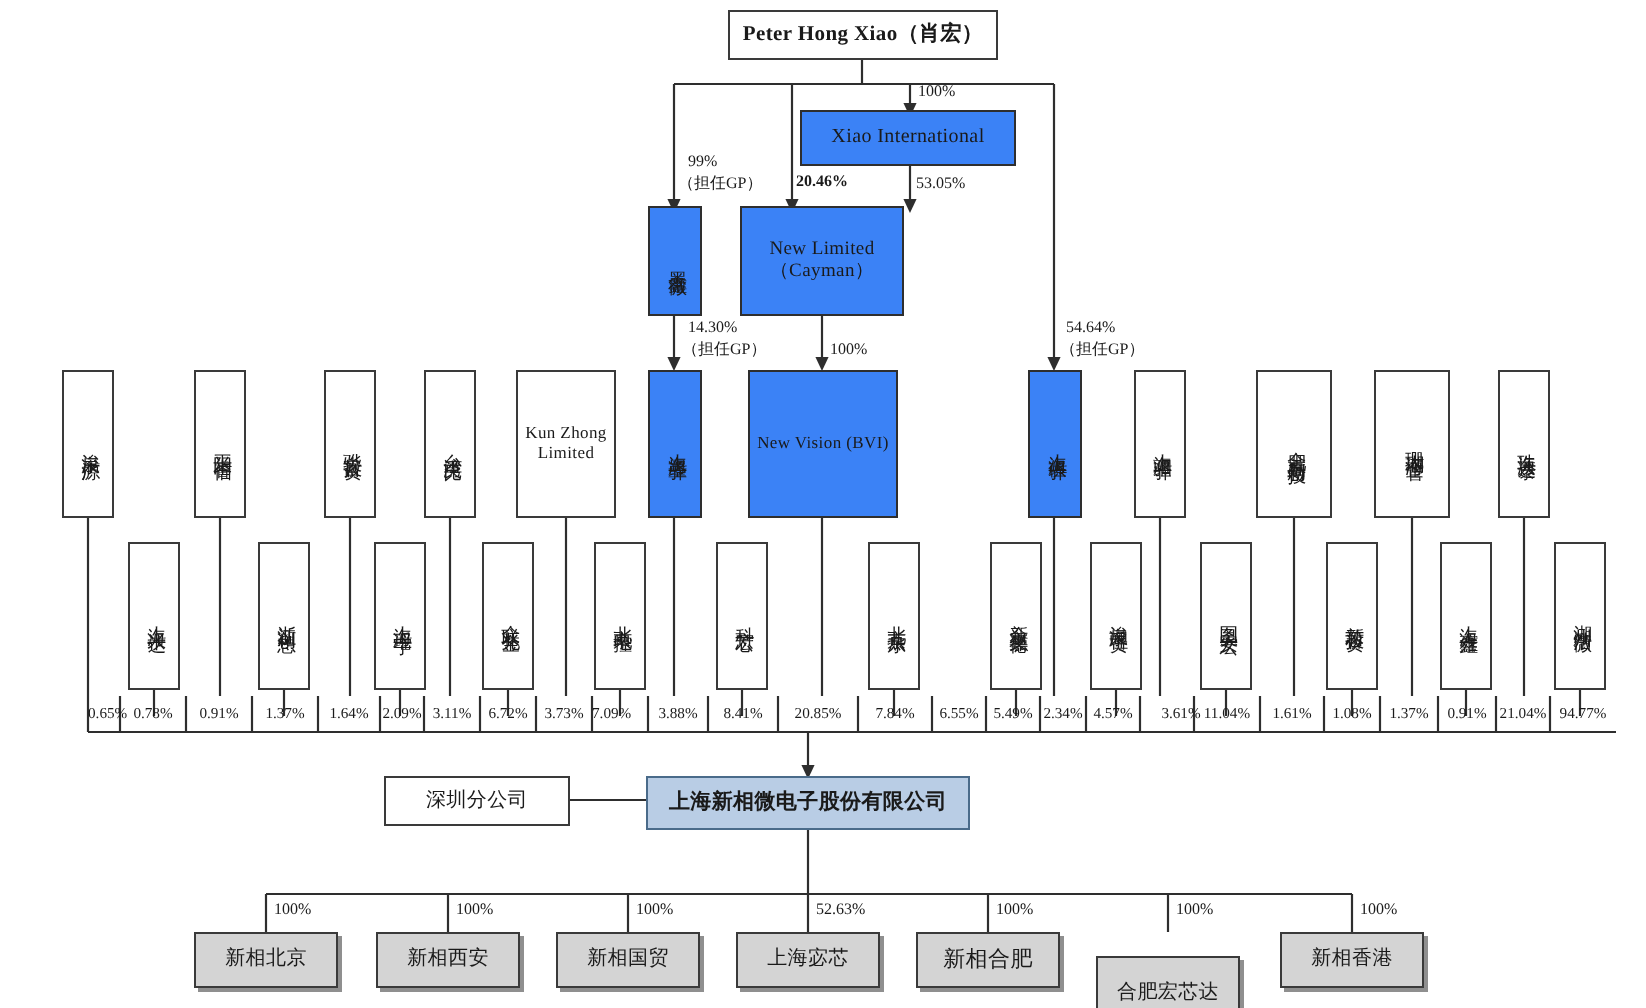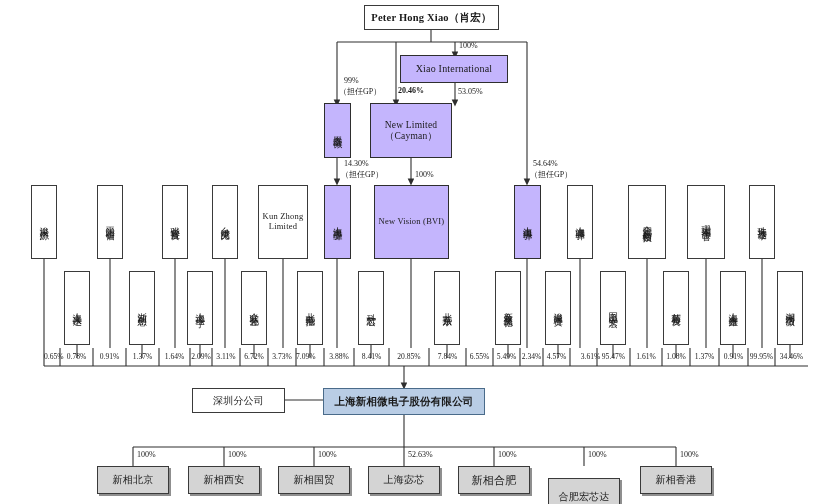--- a/index.html
+++ b/index.html
@@ -3,21 +3,21 @@
 <meta charset="utf-8">
 <style>
   html,body{margin:0;padding:0;background:#ffffff;}
   body{font-family:"Liberation Serif","DejaVu Serif",serif;color:#1a1a1a;}
   #root{position:relative;width:823px;height:504px;overflow:hidden;background:#fff;}
   #svg-layer{position:absolute;left:0;top:0;width:823px;height:504px;}
 
   .box{position:absolute;box-sizing:border-box;border:1px solid #3a3a3a;background:#ffffff;
        display:flex;align-items:center;justify-content:center;text-align:center;
        font-size:9.5px;line-height:1.12;letter-spacing:.2px;}
-  .box.orange{background:#c4b5fd;border-color:#2e2e2e;}
+  .box.orange{background:#3b82f6;border-color:#2e2e2e;}
   .box.blue{background:#B9CDE5;border-color:#4a6b8a;border-width:1px;font-weight:bold;}
   .box.grey{background:#D4D4D4;border:1px solid #3a3a3a;box-shadow:2px 2px 0 #8f8f8f;}
   .box.vert{writing-mode:vertical-rl;text-orientation:upright;letter-spacing:1.5px;}
   .box .txt{display:block;}
 
   .lbl{position:absolute;font-size:8px;line-height:1.15;color:#1a1a1a;white-space:nowrap;
        font-family:"Liberation Serif","DejaVu Serif",serif;}
   .lbl.c{text-align:center;}
   .pct{position:absolute;font-size:7.6px;color:#1a1a1a;white-space:nowrap;text-align:center;}
 </style>
@@ -246,27 +246,27 @@
       <div class="pct" style="left: 296px; top: 352px; width: 17px;">7.09%</div>
       <div class="pct" style="left: 324px; top: 352px; width: 30px;">3.88%</div>
       <div class="pct" style="left: 354px; top: 352px; width: 35px;">8.41%</div>
       <div class="pct" style="left: 389px; top: 352px; width: 40px;">20.85%</div>
       <div class="pct" style="left: 429px; top: 352px; width: 37px;">7.84%</div>
       <div class="pct" style="left: 466px; top: 352px; width: 27px;">6.55%</div>
       <div class="pct" style="left: 493px; top: 352px; width: 27px;">5.49%</div>
       <div class="pct" style="left: 520px; top: 352px; width: 23px;">2.34%</div>
       <div class="pct" style="left: 543px; top: 352px; width: 27px;">4.57%</div>
       <div class="pct" style="left: 570px; top: 352px; width: 41px;">3.61%</div>
-      <div class="pct" style="left: 597px; top: 352px; width: 33px;">95.47%</div>
+      <div class="pct" style="left: 597px; top: 352px; width: 33px;">11.04%</div>
       <div class="pct" style="left: 630px; top: 352px; width: 32px;">1.61%</div>
       <div class="pct" style="left: 662px; top: 352px; width: 28px;">1.08%</div>
       <div class="pct" style="left: 690px; top: 352px; width: 29px;">1.37%</div>
       <div class="pct" style="left: 719px; top: 352px; width: 29px;">0.91%</div>
-      <div class="pct" style="left: 748px; top: 352px; width: 27px;">99.95%</div>
-      <div class="pct" style="left: 775px; top: 352px; width: 33px;">34.46%</div>
+      <div class="pct" style="left: 748px; top: 352px; width: 27px;">21.04%</div>
+      <div class="pct" style="left: 775px; top: 352px; width: 33px;">94.77%</div>
     </div>
 
   <div class="box" style="left:192px;top:388px;width:93px;height:25px;font-size:10px;">
     <span class="txt">深圳分公司</span>
   </div>
 
   <div class="box blue" style="left:323px;top:388px;width:162px;height:27px;font-size:10.5px;">
     <span class="txt">上海新相微电子股份有限公司</span>
   </div>
 

